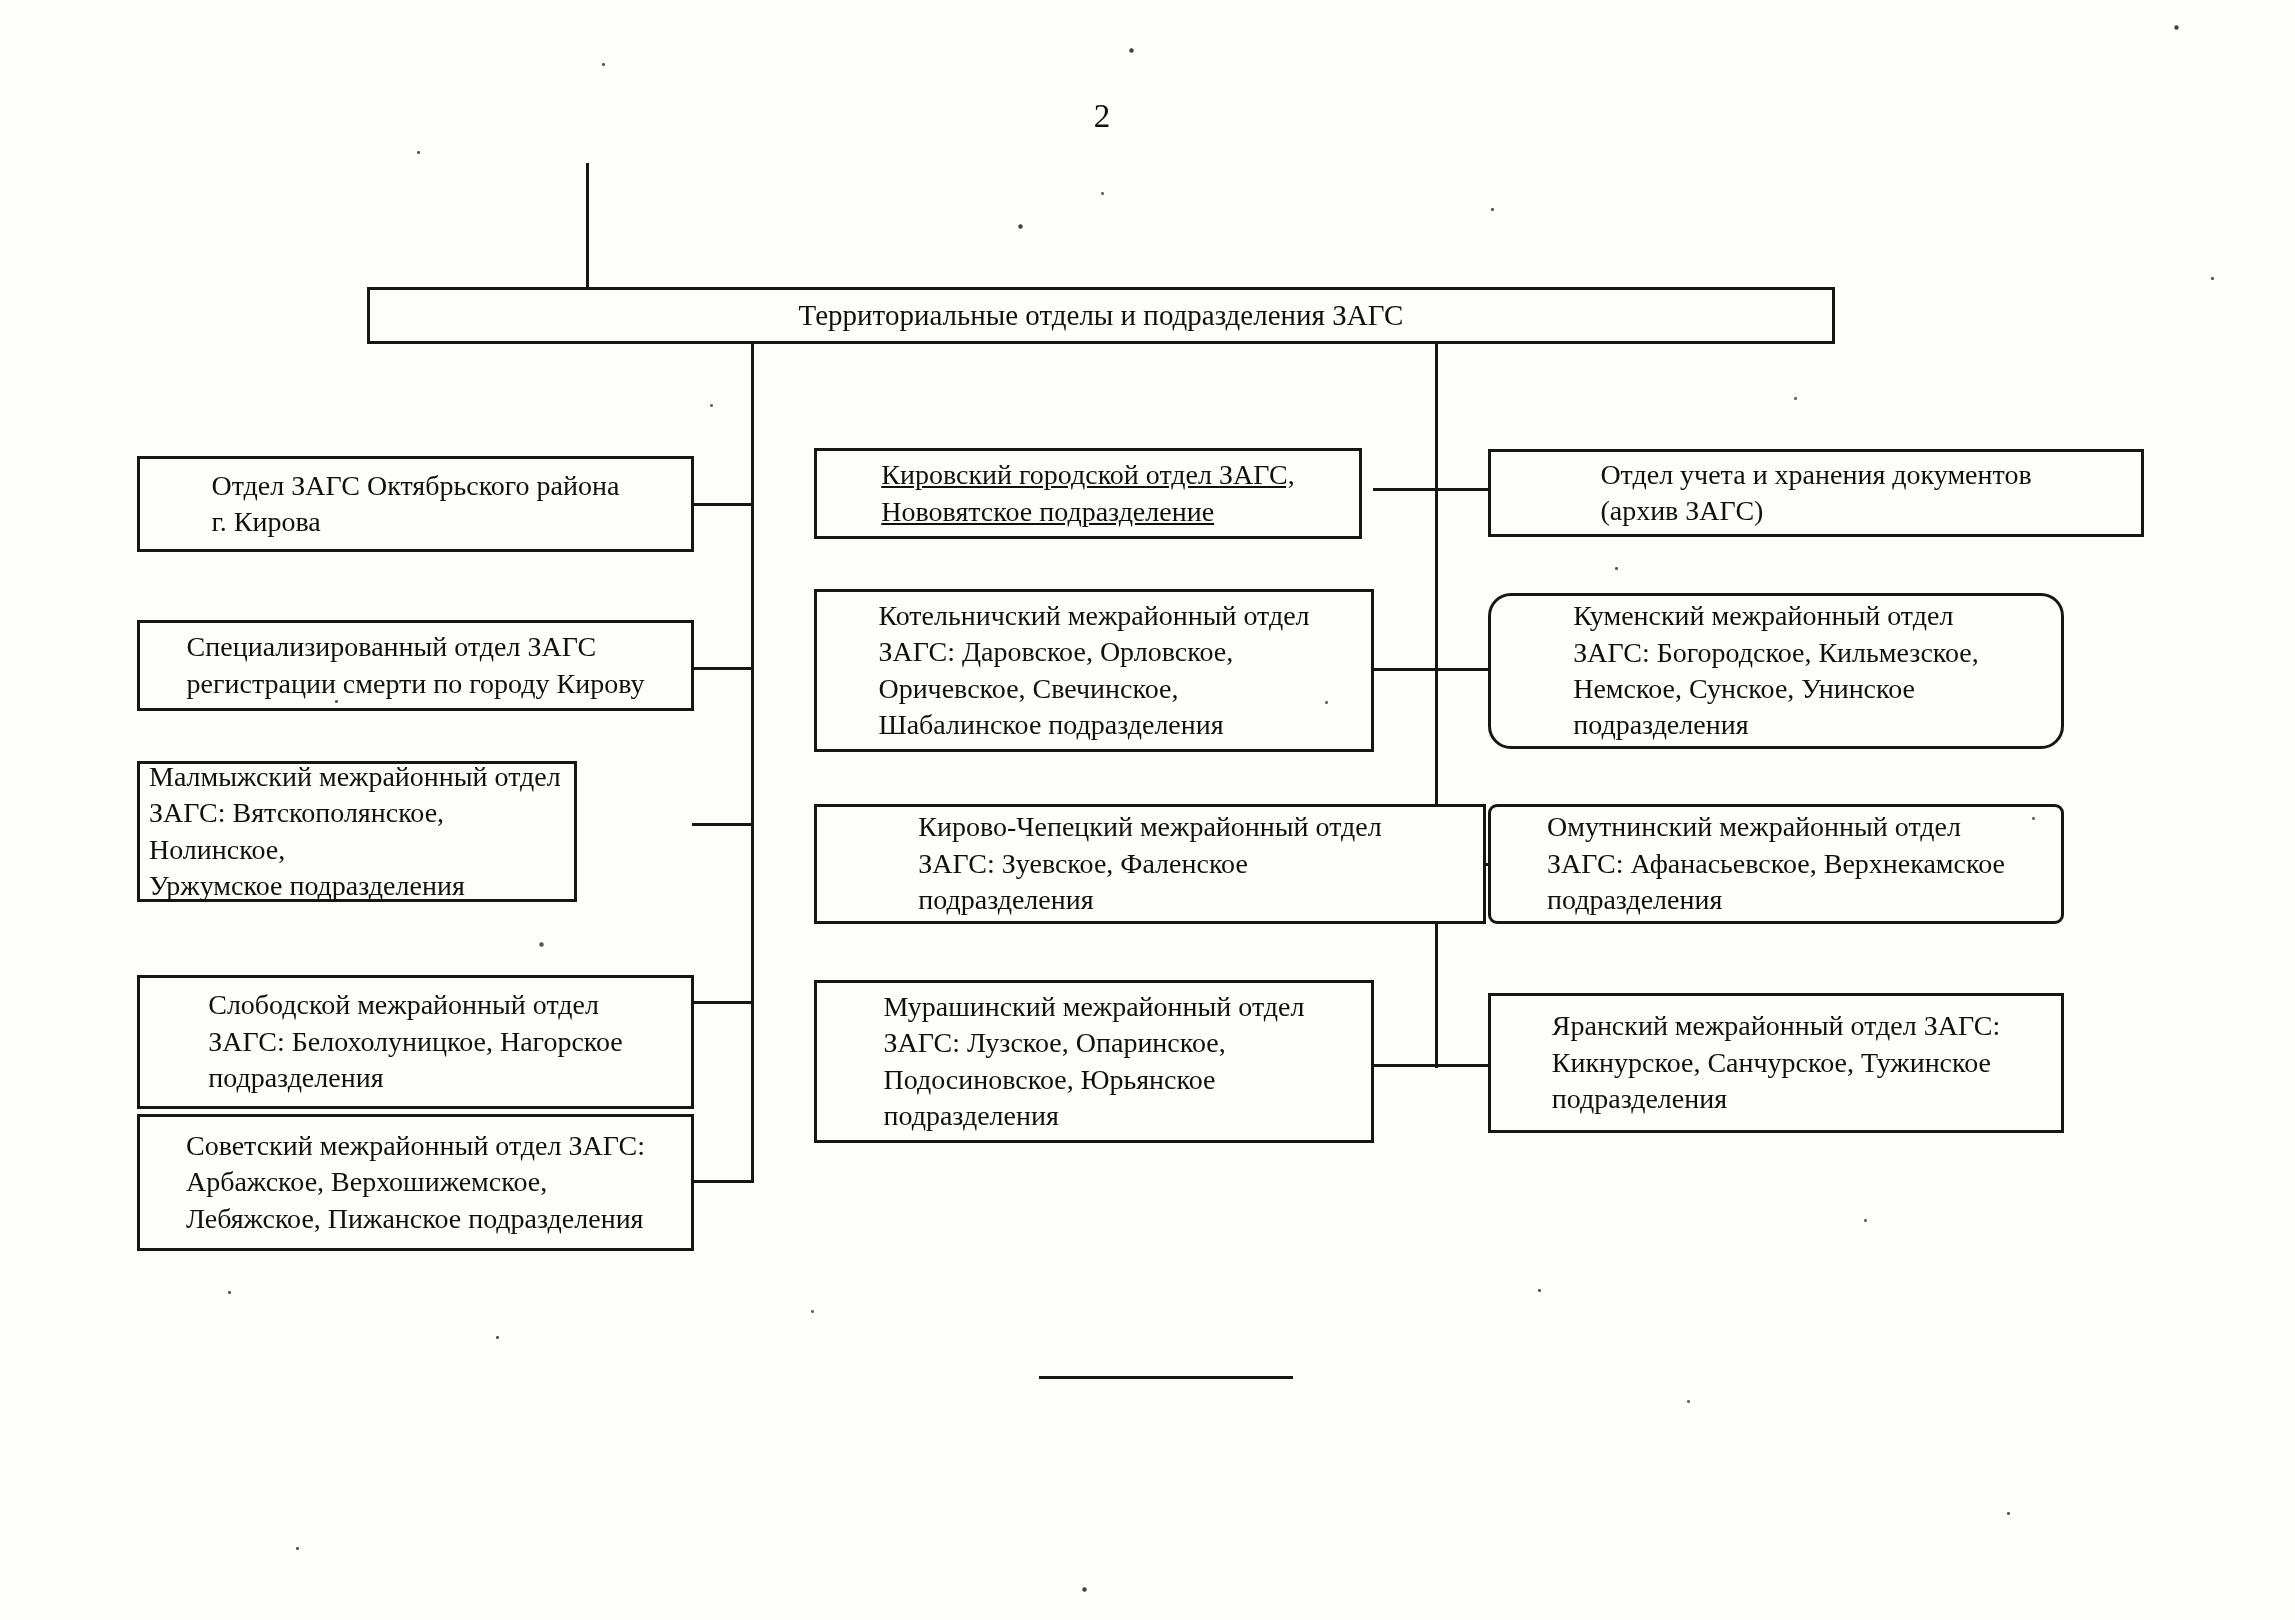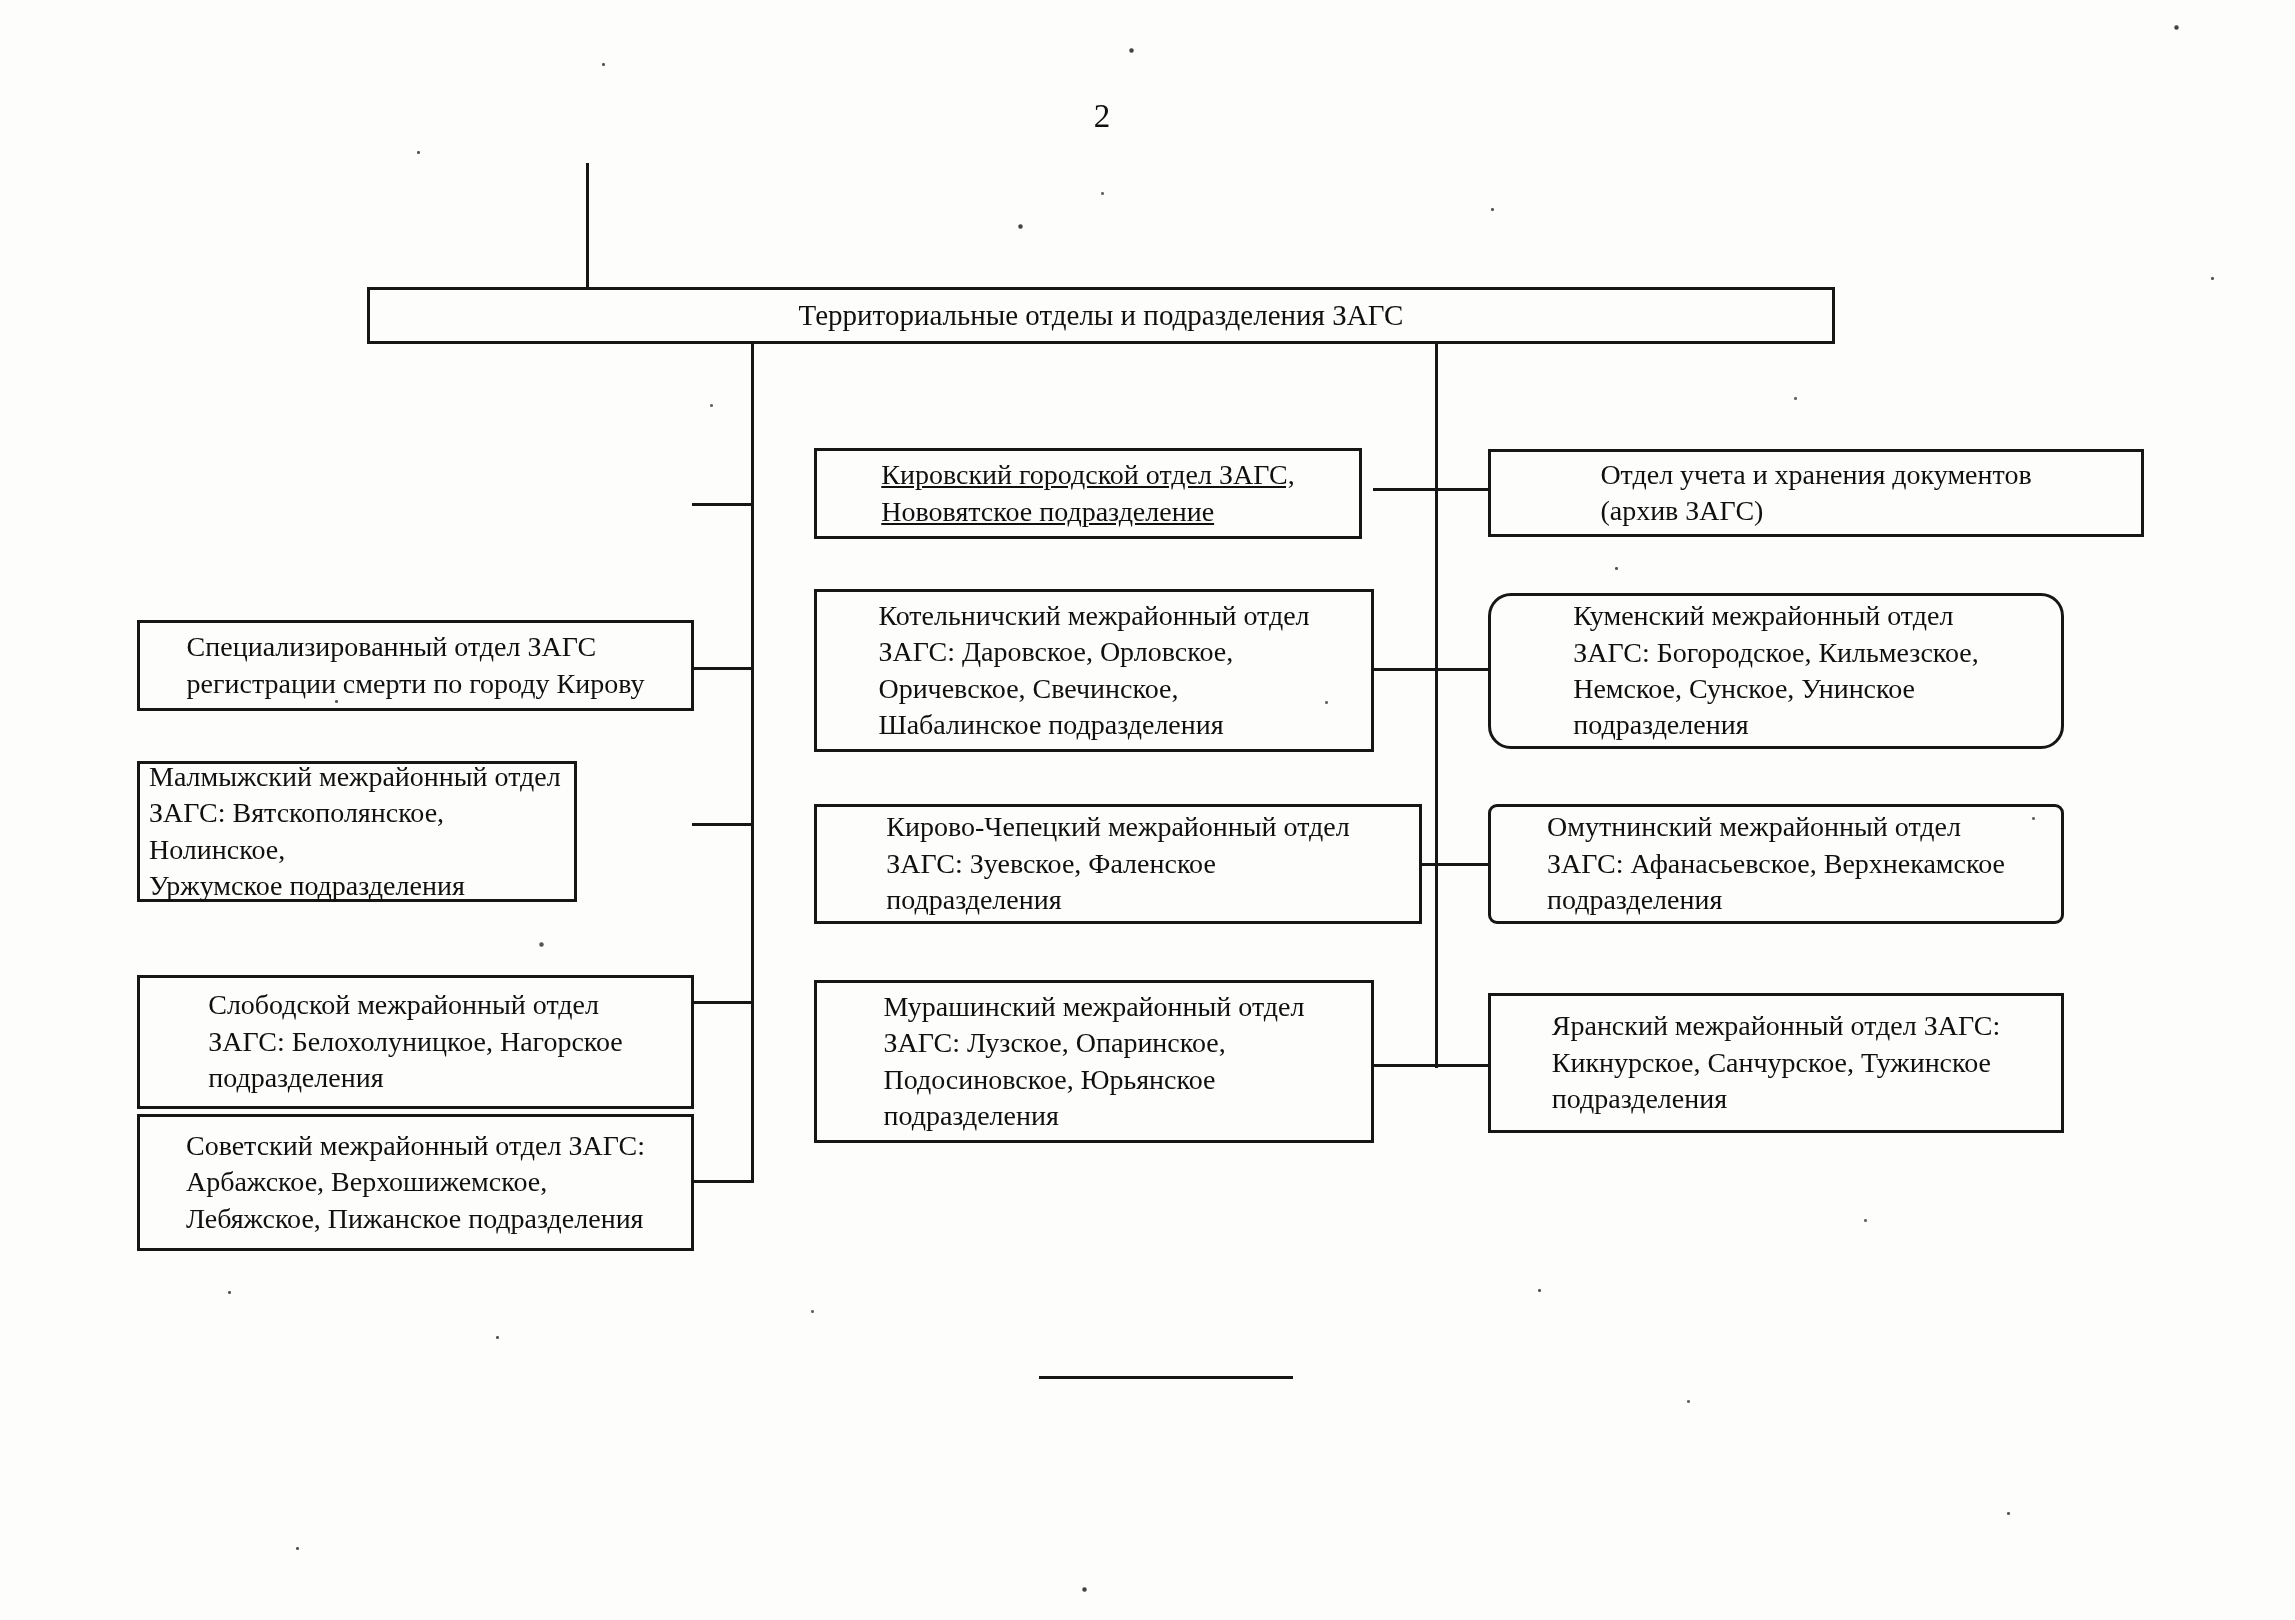--- a/index.html
+++ b/index.html
@@ -31,21 +31,21 @@
   }
   
   .b-l1{left:137px;top:456px;width:557px;height:96px;}
   .b-l2{left:137px;top:620px;width:557px;height:91px;}
   .b-l3{left:137px;top:761px;width:440px;height:141px;}
   .b-l4{left:137px;top:975px;width:557px;height:134px;}
   .b-l5{left:137px;top:1114px;width:557px;height:137px;}
   
   .b-m1{left:814px;top:448px;width:548px;height:91px;text-decoration:underline;}
   .b-m2{left:814px;top:589px;width:560px;height:163px;}
-  .b-m3{left:814px;top:804px;width:608px;height:120px;}
+  .b-m3{left:814px;top:804px;width:672px;height:120px;}
   .b-m4{left:814px;top:980px;width:560px;height:163px;}
   
   .b-r1{left:1488px;top:449px;width:656px;height:88px;}
   .b-r2{left:1488px;top:593px;width:576px;height:156px;border-radius:23px;}
   .b-r3{left:1488px;top:804px;width:576px;height:120px;border-radius:9px;}
   .b-r4{left:1488px;top:993px;width:576px;height:140px;}
 
   .line{position:absolute;background:#161616;}
   .v-top        {left:586px; top:163px; width:2.6px; height:124px;}
   .v-trunk-left {left:751px;top:344px; width:2.6px; height:839px;}
@@ -92,20 +92,22 @@
   <div class="line h-l4"></div>
   <div class="line h-l5"></div>
   <div class="line h-r1"></div>
   <div class="line h-r2"></div>
   <div class="line h-r3"></div>
   <div class="line h-r4"></div>
   <div class="line bottom-rule"></div>
 
   <div class="box title-box">Территориальные отделы и подразделения ЗАГС</div>
 
+  <div class="box b-l1">Отдел ЗАГС Октябрьского района
+г. Кирова</div>
   <div class="box b-l2">Специализированный отдел ЗАГС
 регистрации смерти по городу Кирову</div>
   <div class="box b-l3">Малмыжский межрайонный отдел
 ЗАГС: Вятскополянское, Нолинское,
 Уржумское подразделения</div>
   <div class="box b-l4">Слободской межрайонный отдел
 ЗАГС: Белохолуницкое, Нагорское
 подразделения</div>
   <div class="box b-l5">Советский межрайонный отдел ЗАГС:
 Арбажское, Верхошижемское,

